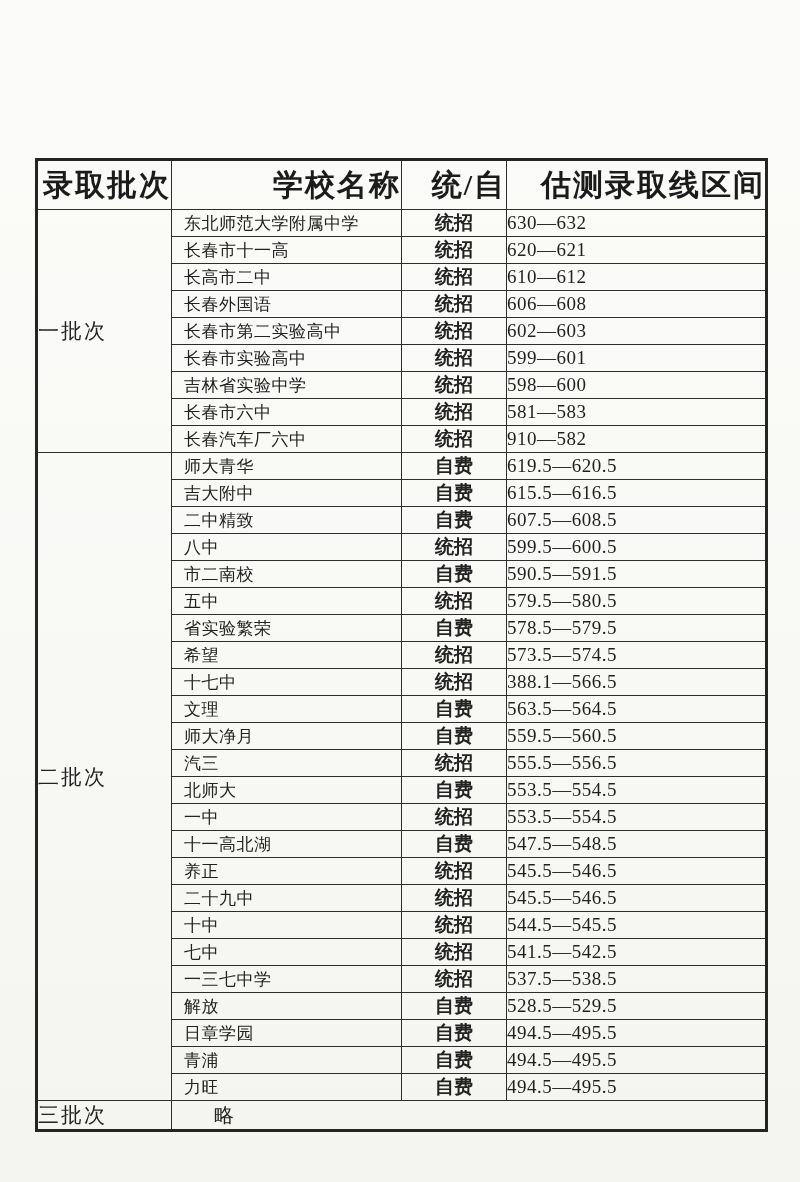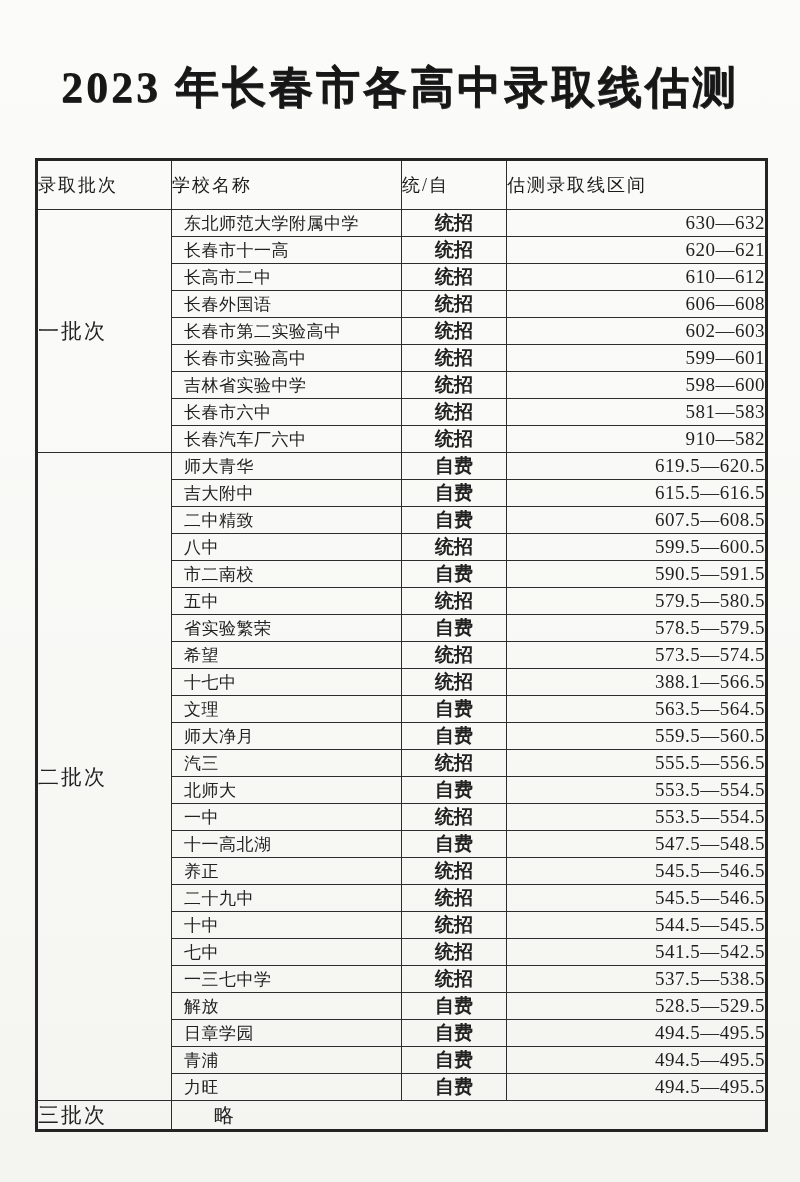--- a/index.html
+++ b/index.html
@@ -42,23 +42,23 @@
   table.score-table td {
     border: 1.6px solid #2d2d2d;
     vertical-align: middle;
     overflow: hidden;
     white-space: nowrap;
   }
   table.score-table { border: 3px solid #242424; }
 
   thead th {
     height: 50px;
-    font-size: 18px;
-    font-weight: 400;
-    text-align: left;
+    font-size: 30px;
+    font-weight: 700;
+    text-align: right;
     letter-spacing: 2px;
     color: #1b1b1b;
   }
   tbody tr { height: 27px; }
 
   td.batch-cell {
     text-align: left;
     font-size: 21px;
     letter-spacing: 2px;
     color: #222;
@@ -70,41 +70,39 @@
     letter-spacing: 0.5px;
     color: #222;
   }
   td.type-cell {
     text-align: center;
     font-size: 19px;
     color: #222;
     font-weight: bold;
   }
   td.range-cell {
-    text-align: right;
+    text-align: left;
     font-size: 19px;
     font-family: "Liberation Serif", "DejaVu Serif", serif;
     color: #1f1f1f;
     letter-spacing: 0.5px;
-    padding-left: 19px;
   }
   tr.note-row { height: 26px; }
   td.note-cell {
     text-align: left;
     padding-left: 42px;
     font-size: 20px;
     letter-spacing: 1px;
     color: #222;
   }
 </style>
 </head>
 <body>
 
 <div class="page">
-  <div class="title">2023 年长春市各高中录取线估测</div>
 
   <table class="score-table">
     <colgroup>
       <col class="c-batch">
         <col class="c-school">
         <col class="c-type">
         <col class="c-range">
     </colgroup>
     <thead>
       <tr>

